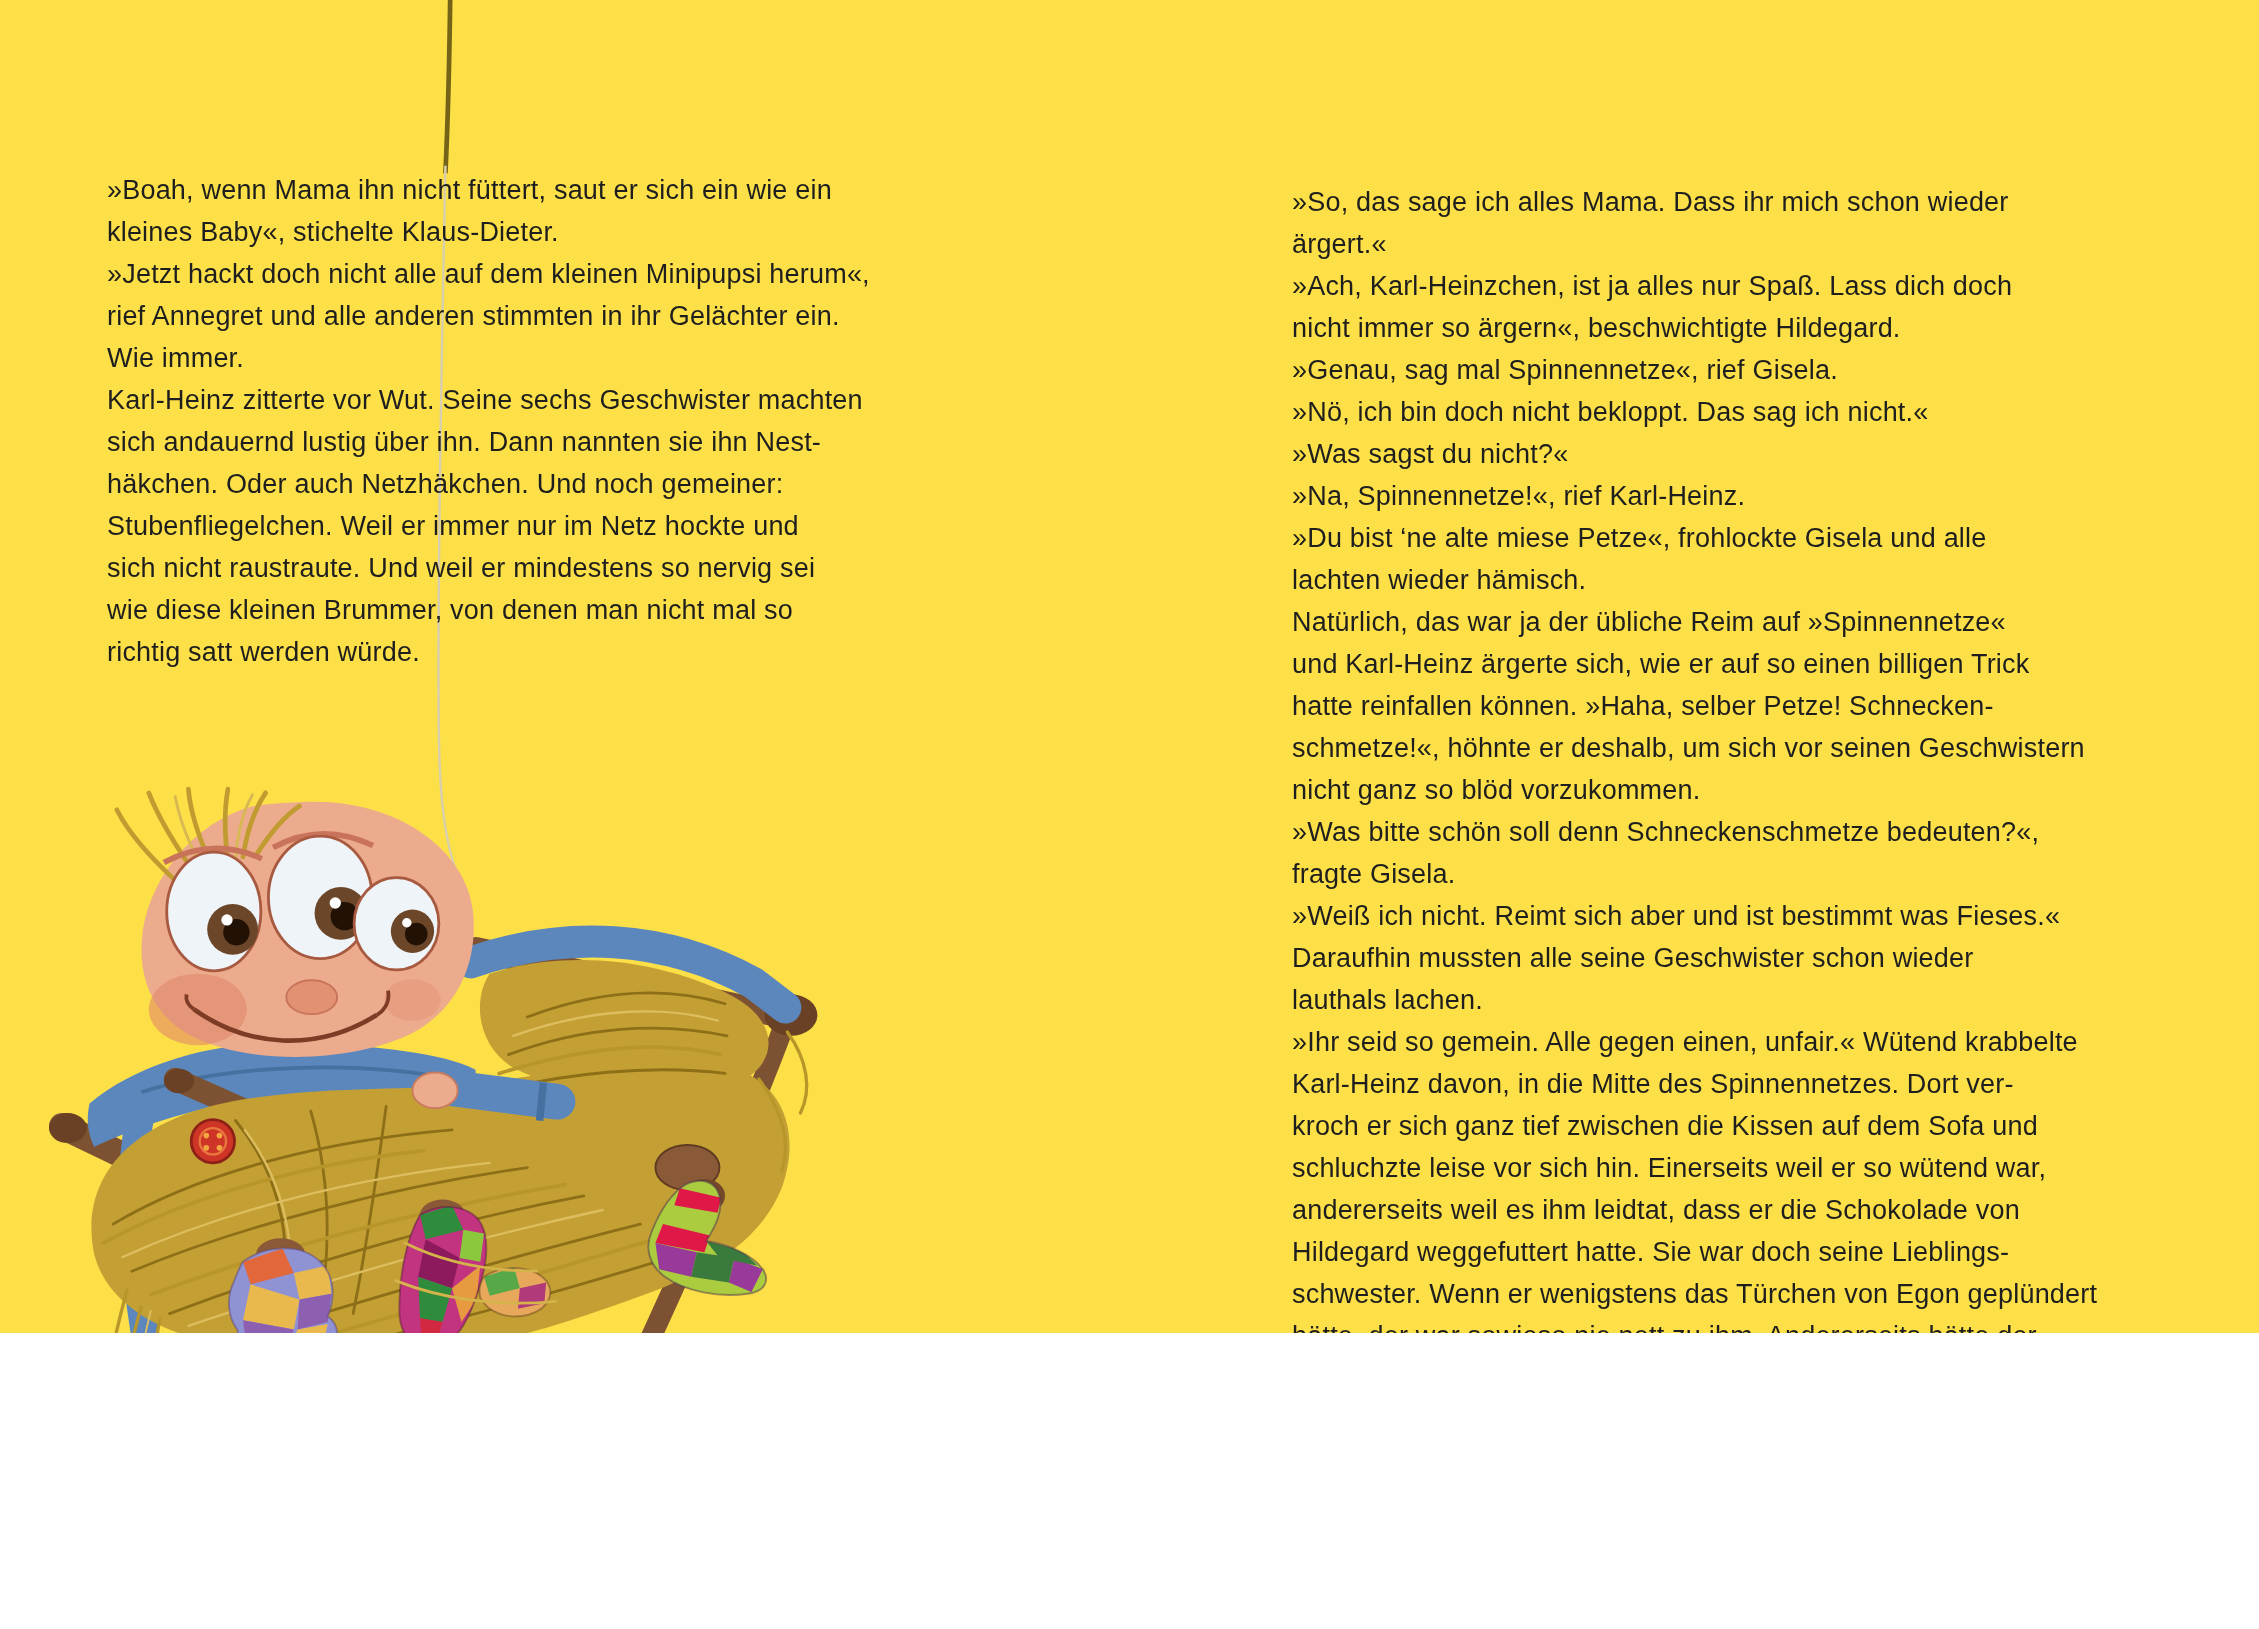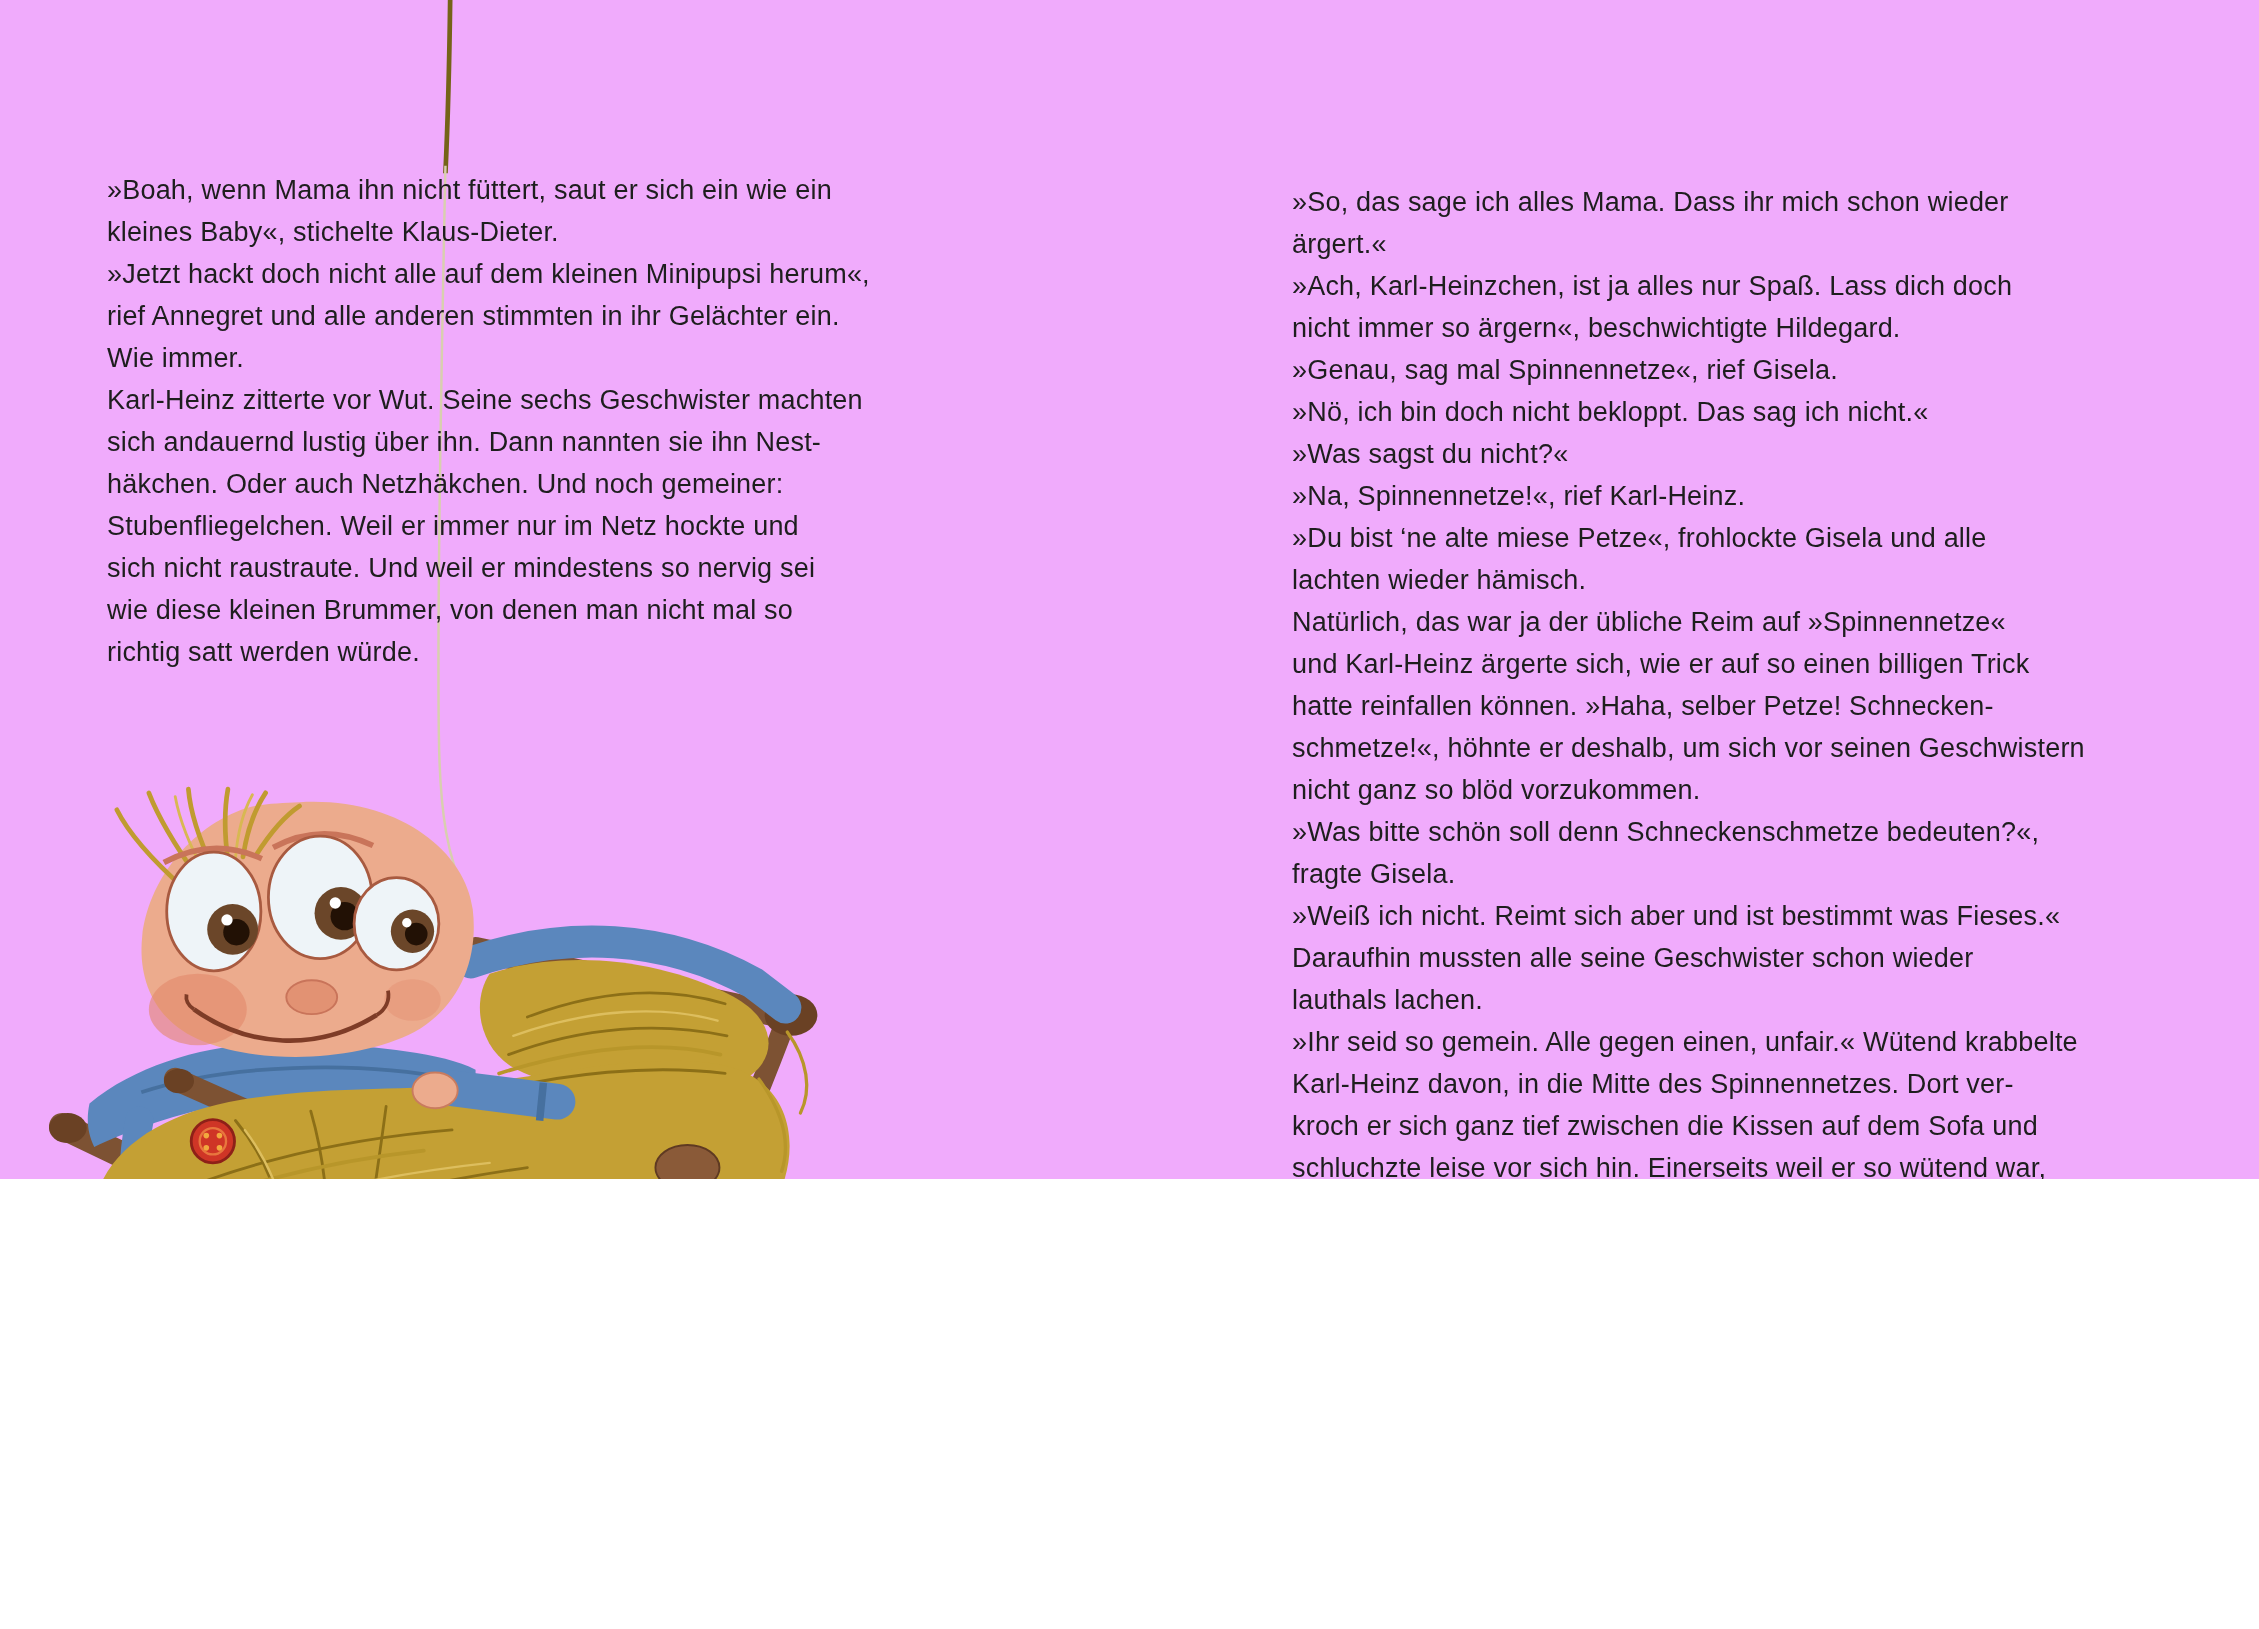--- a/index.html
+++ b/index.html
@@ -1,19 +1,19 @@
 <!DOCTYPE html>
 <html lang="de" style="font-size:15px"><head>
 <meta charset="utf-8">
 <style>
   html,body{margin:0;padding:0;background:#ffffff;}
   .spread{
     position:relative;
-    width:2260px;height:1179px;
-    background:#f0abfc;
+    width:2260px;height:1333px;
+    background:#fde047;
     overflow:hidden;
     font-family:"Liberation Sans", sans-serif;
   }
   .artwork{
     position:absolute;left:0;top:0;width:2260px;height:1629px;
     pointer-events:none;
   }
   .text-block{
     position:absolute;
     white-space:pre;

